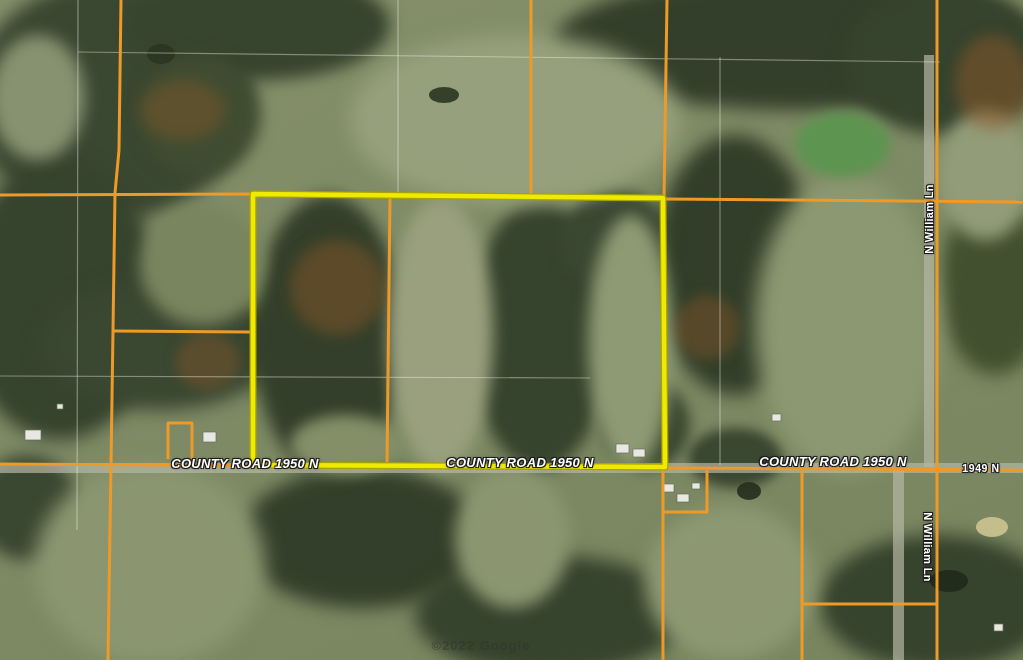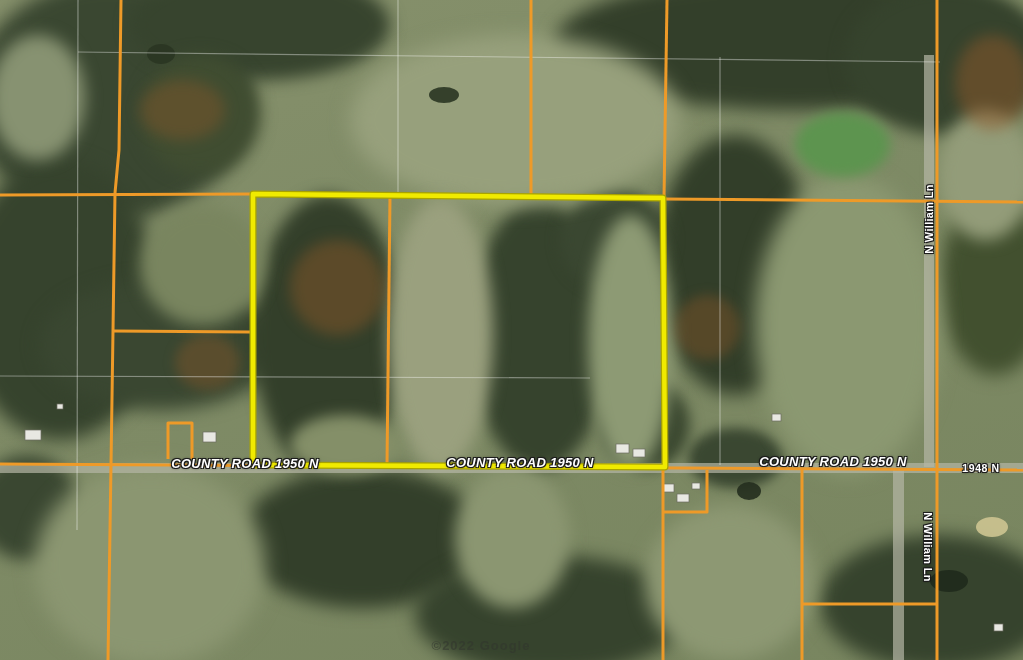--- a/index.html
+++ b/index.html
@@ -115,18 +115,18 @@
       </g>
     <g id="highlight-group">
         <polygon points="253,194 663,198 665,467 253,465" fill="none" stroke="#a9a300" stroke-width="7" stroke-linejoin="round"></polygon>
         <polygon points="253,194 663,198 665,467 253,465" fill="none" stroke="#f0ea00" stroke-width="4.5" stroke-linejoin="round"></polygon>
       </g>
   </svg>
   <div id="labels" class="labels-layer">
       <div class="map-label style-road" style="left: 245px; top: 463px;">COUNTY ROAD 1950 N</div>
       <div class="map-label style-road" style="left: 520px; top: 462px;">COUNTY ROAD 1950 N</div>
       <div class="map-label style-road" style="left: 833px; top: 461px;">COUNTY ROAD 1950 N</div>
-      <div class="map-label style-road-small" style="left: 981px; top: 468px;">1948 N</div>
+      <div class="map-label style-road-small" style="left: 981px; top: 468px;">1949 N</div>
       <div class="map-label style-street" style="left: 929px; top: 219px; transform: translate(-50%, -50%) rotate(-90deg);">N William Ln</div>
       <div class="map-label style-street" style="left: 928px; top: 547px; transform: translate(-50%, -50%) rotate(90deg);">N William Ln</div>
     </div>
 <div class="watermark" style="left: 481px; top: 645px;">©2022 Google</div>
   </div>
 
 </body></html>

